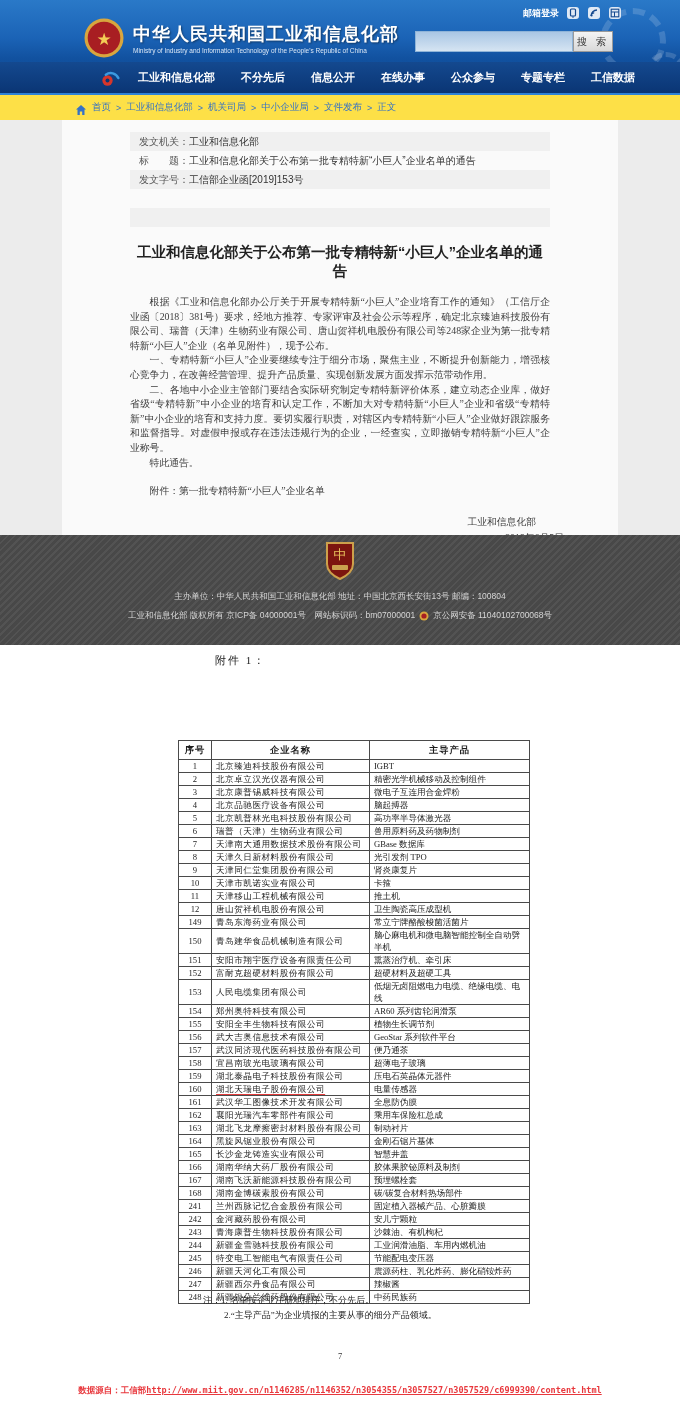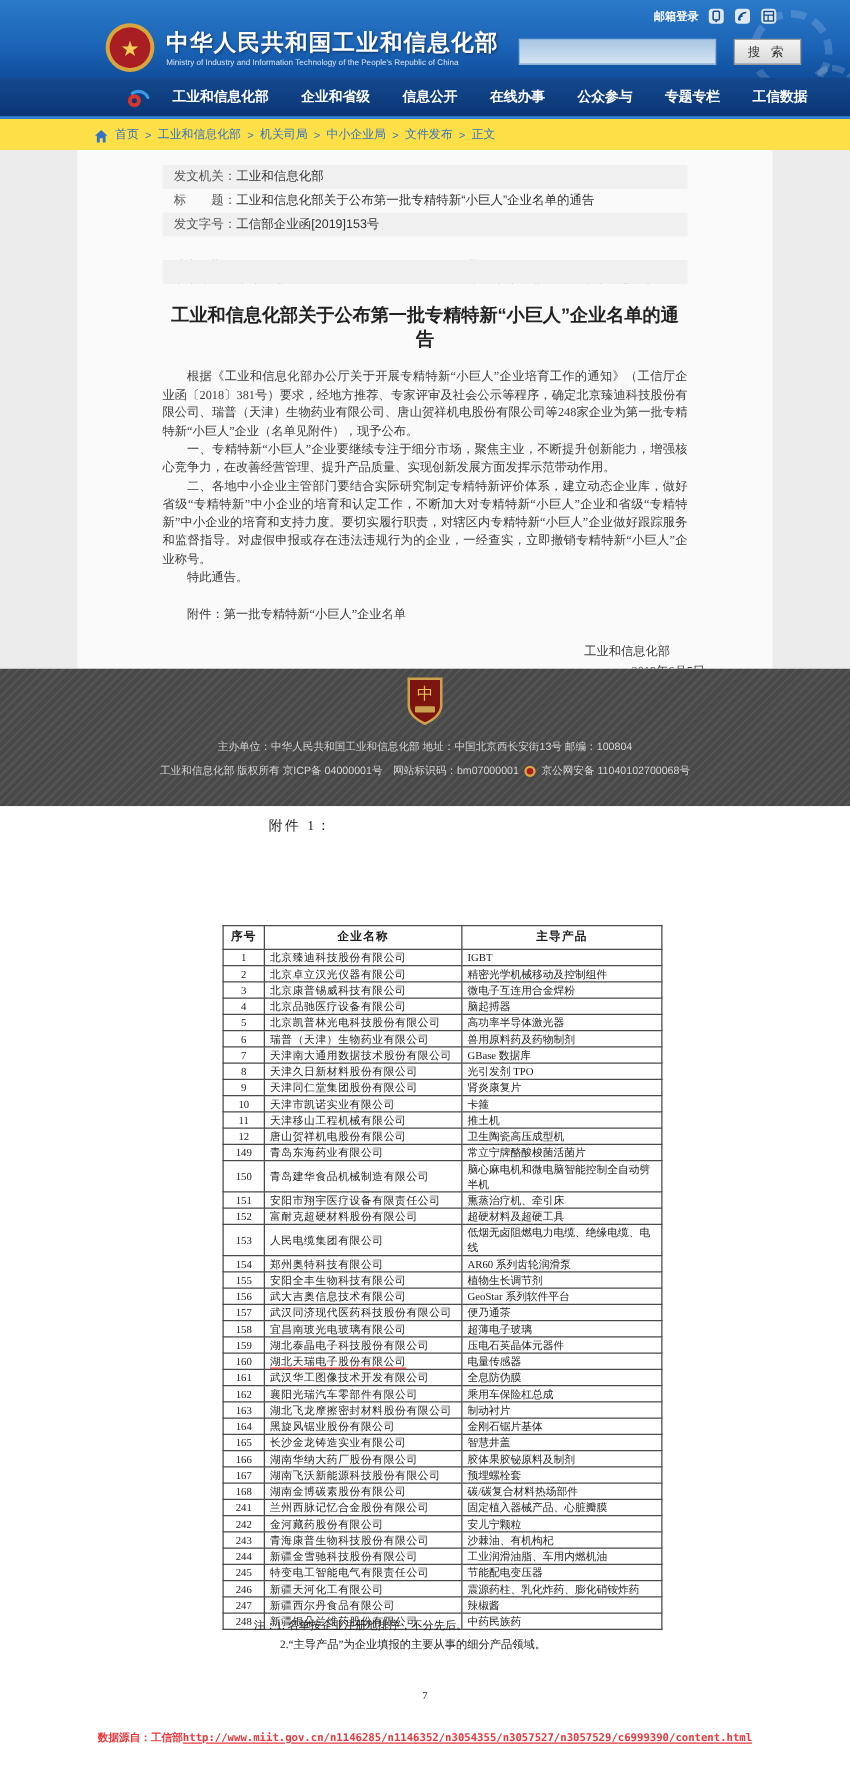--- a/index.html
+++ b/index.html
@@ -15,21 +15,21 @@
   .utility-row { position:absolute; top:6px; right:58px; display:flex; align-items:center; gap:7px; }
   .mail-login { color:#fff; font-size:9px; font-weight:bold; cursor:pointer;text-align:center; }
   .util-icon { width:14px; height:14px; display:inline-block; cursor:pointer; }
   .logo-row { position:absolute; left:84px; top:18px; display:flex; align-items:center; }
   .emblem { width:40px; height:40px; margin-right:9px; }
   .site-title { color:#fff; font-size:18px; font-weight:bold; letter-spacing:1px;
     text-shadow:1px 1px 2px rgba(0,0,0,.45); line-height:22px; }
   .site-subtitle { color:#d9e6f5; font-size:6.5px; margin-top:2px; }
   .search-box { position:absolute; left:415px; top:31px; display:flex; }
   .search-input { width:158px; height:21px; border:1px solid #8fb4d8; background:linear-gradient(180deg,#a9c6e4,#d5e4f2); outline:none; }
-  .search-btn { width:54px; height:21px; margin-left:14px; border:1px solid #9a9a9a;
+  .search-btn { width:40px; height:21px; margin-left:0; border:1px solid #9a9a9a;
     background:linear-gradient(180deg,#f4f4f4,#d9d9d9); font-size:10px; color:#333; cursor:pointer; letter-spacing:3px; }
   .nav-bar { position:absolute; left:0; right:0; bottom:0; height:33px;
     background:linear-gradient(180deg,#14498f,#0a3574); border-bottom:2px solid #2f83d6;
     display:flex; align-items:center; padding-left:100px; }
   .nav-logo { width:20px; height:20px; margin-right:18px; }
   .nav-item { color:#fff; font-size:11px; font-weight:bold; margin-right:26px; cursor:pointer; text-decoration:none; white-space:nowrap; }
 
   
   .breadcrumb-bar { height:25px; background:#fde047; display:flex; align-items:center; padding-left:75px; }
   .home-icon { width:12px; height:12px; margin-right:5px; }
@@ -139,21 +139,21 @@
 
   <div class="nav-bar" data-interactable="false">
     <span class="nav-logo" data-interactable="false">
       <svg viewBox="0 0 24 24">
           <circle cx="9" cy="15" r="6.2" fill="#d6362b"></circle>
           <circle cx="9" cy="15" r="2.4" fill="#0a3574"></circle>
           <path d="M7 8 a10 10 0 0 1 15 4" stroke="#3b9ae0" stroke-width="3" fill="none" stroke-linecap="round"></path>
         </svg>
     </span>
   <a class="nav-item" data-interactable="true">工业和信息化部</a>
-      <a class="nav-item" data-interactable="true">企业和省级</a>
+      <a class="nav-item" data-interactable="true">不分先后</a>
       <a class="nav-item" data-interactable="true">信息公开</a>
       <a class="nav-item" data-interactable="true">在线办事</a>
       <a class="nav-item" data-interactable="true">公众参与</a>
       <a class="nav-item" data-interactable="true">专题专栏</a>
       <a class="nav-item" data-interactable="true">工信数据</a>
     </div>
 </div>
 
 <div class="breadcrumb-bar" data-interactable="false">
   <span class="home-icon" data-interactable="true">

